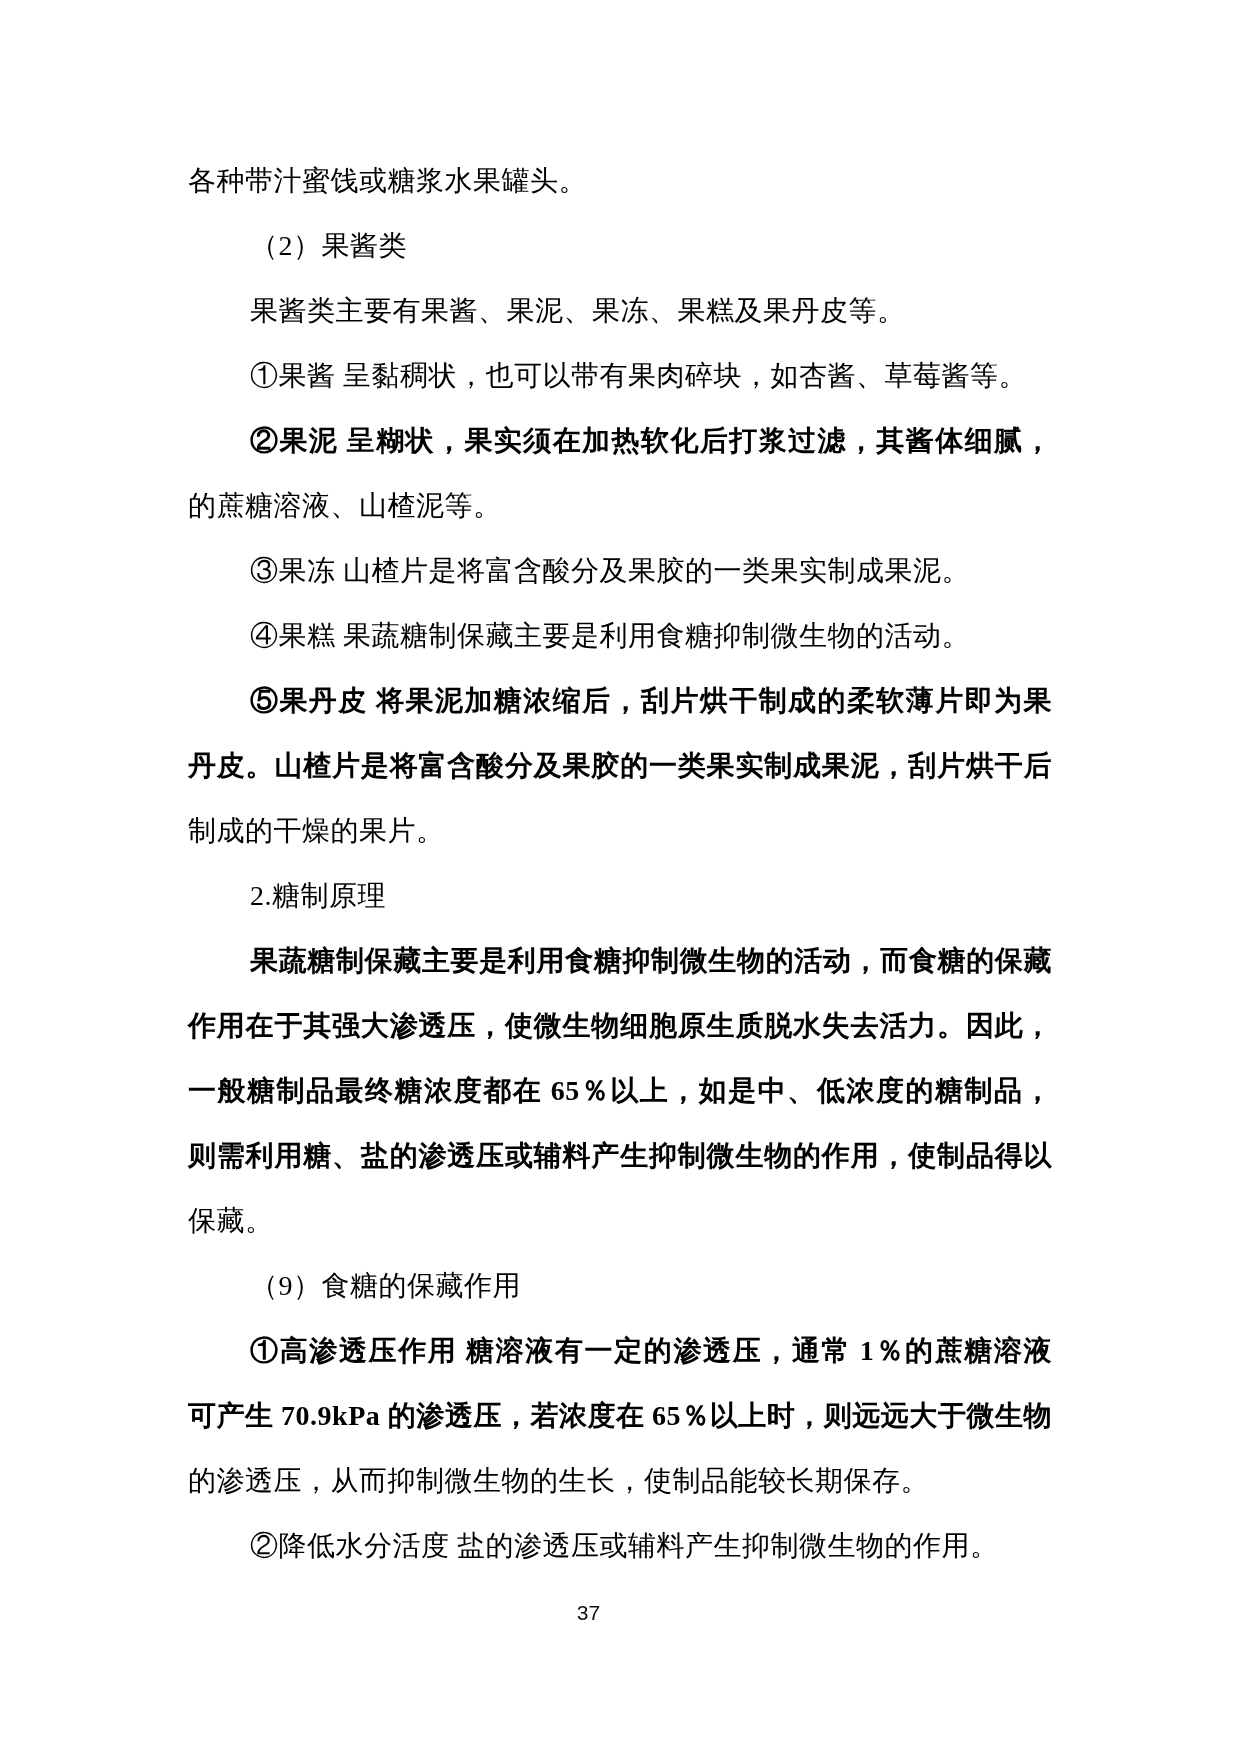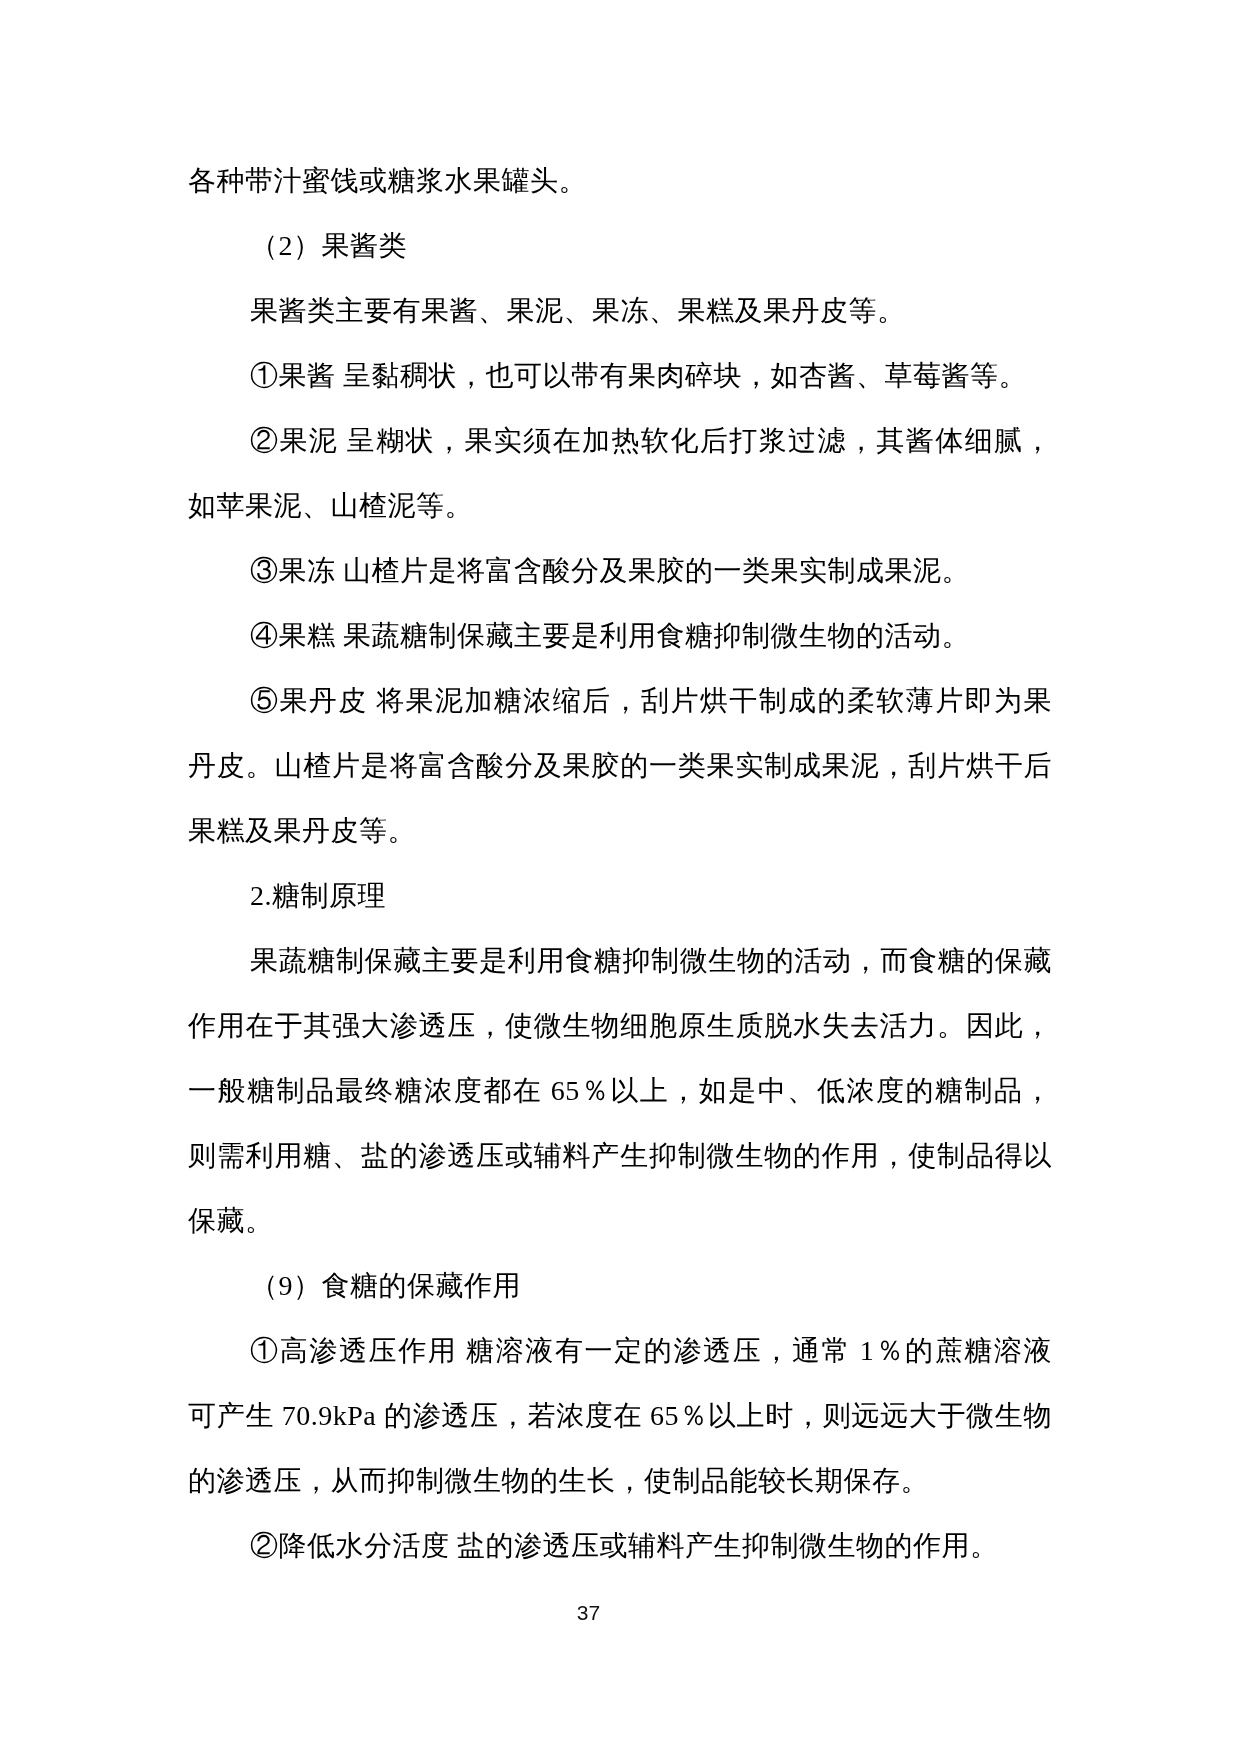--- a/index.html
+++ b/index.html
@@ -28,20 +28,21 @@
   }
   .line {
     height: 65px;
     text-align: left;
     white-space: nowrap;
   }
   .line.fill {
     white-space: normal;
     text-align: justify;
     text-align-last: justify;
+    font-weight: bold;
   }
   .line.indent {
     padding-left: 62px;
   }
   .line.fill.indent {
     padding-left: 0;
     text-indent: 62px;
   }
   .footer {
     position: absolute;
@@ -57,26 +58,26 @@
 </head>
 <body>
 
 <div class="page">
   <div class="content">
       <div class="line">各种带汁蜜饯或糖浆水果罐头。</div>
       <div class="line indent">（2）果酱类</div>
       <div class="line indent">果酱类主要有果酱、果泥、果冻、果糕及果丹皮等。</div>
       <div class="line indent">①果酱 呈黏稠状，也可以带有果肉碎块，如杏酱、草莓酱等。</div>
       <div class="line indent fill">②果泥 呈糊状，果实须在加热软化后打浆过滤，其酱体细腻，</div>
-      <div class="line">如苹果泥、山楂泥等。</div>
+      <div class="line">的蔗糖溶液、山楂泥等。</div>
       <div class="line indent">③果冻 山楂片是将富含酸分及果胶的一类果实制成果泥。</div>
       <div class="line indent">④果糕 果蔬糖制保藏主要是利用食糖抑制微生物的活动。</div>
       <div class="line indent fill">⑤果丹皮 将果泥加糖浓缩后，刮片烘干制成的柔软薄片即为果</div>
       <div class="line fill">丹皮。山楂片是将富含酸分及果胶的一类果实制成果泥，刮片烘干后</div>
-      <div class="line">果糕及果丹皮等。</div>
+      <div class="line">制成的干燥的果片。</div>
       <div class="line indent">2.糖制原理</div>
       <div class="line indent fill">果蔬糖制保藏主要是利用食糖抑制微生物的活动，而食糖的保藏</div>
       <div class="line fill">作用在于其强大渗透压，使微生物细胞原生质脱水失去活力。因此，</div>
       <div class="line fill">一般糖制品最终糖浓度都在 65％以上，如是中、低浓度的糖制品，</div>
       <div class="line fill">则需利用糖、盐的渗透压或辅料产生抑制微生物的作用，使制品得以</div>
       <div class="line">保藏。</div>
       <div class="line indent">（9）食糖的保藏作用</div>
       <div class="line indent fill">①高渗透压作用 糖溶液有一定的渗透压，通常 1％的蔗糖溶液</div>
       <div class="line fill">可产生 70.9kPa 的渗透压，若浓度在 65％以上时，则远远大于微生物</div>
       <div class="line">的渗透压，从而抑制微生物的生长，使制品能较长期保存。</div>

